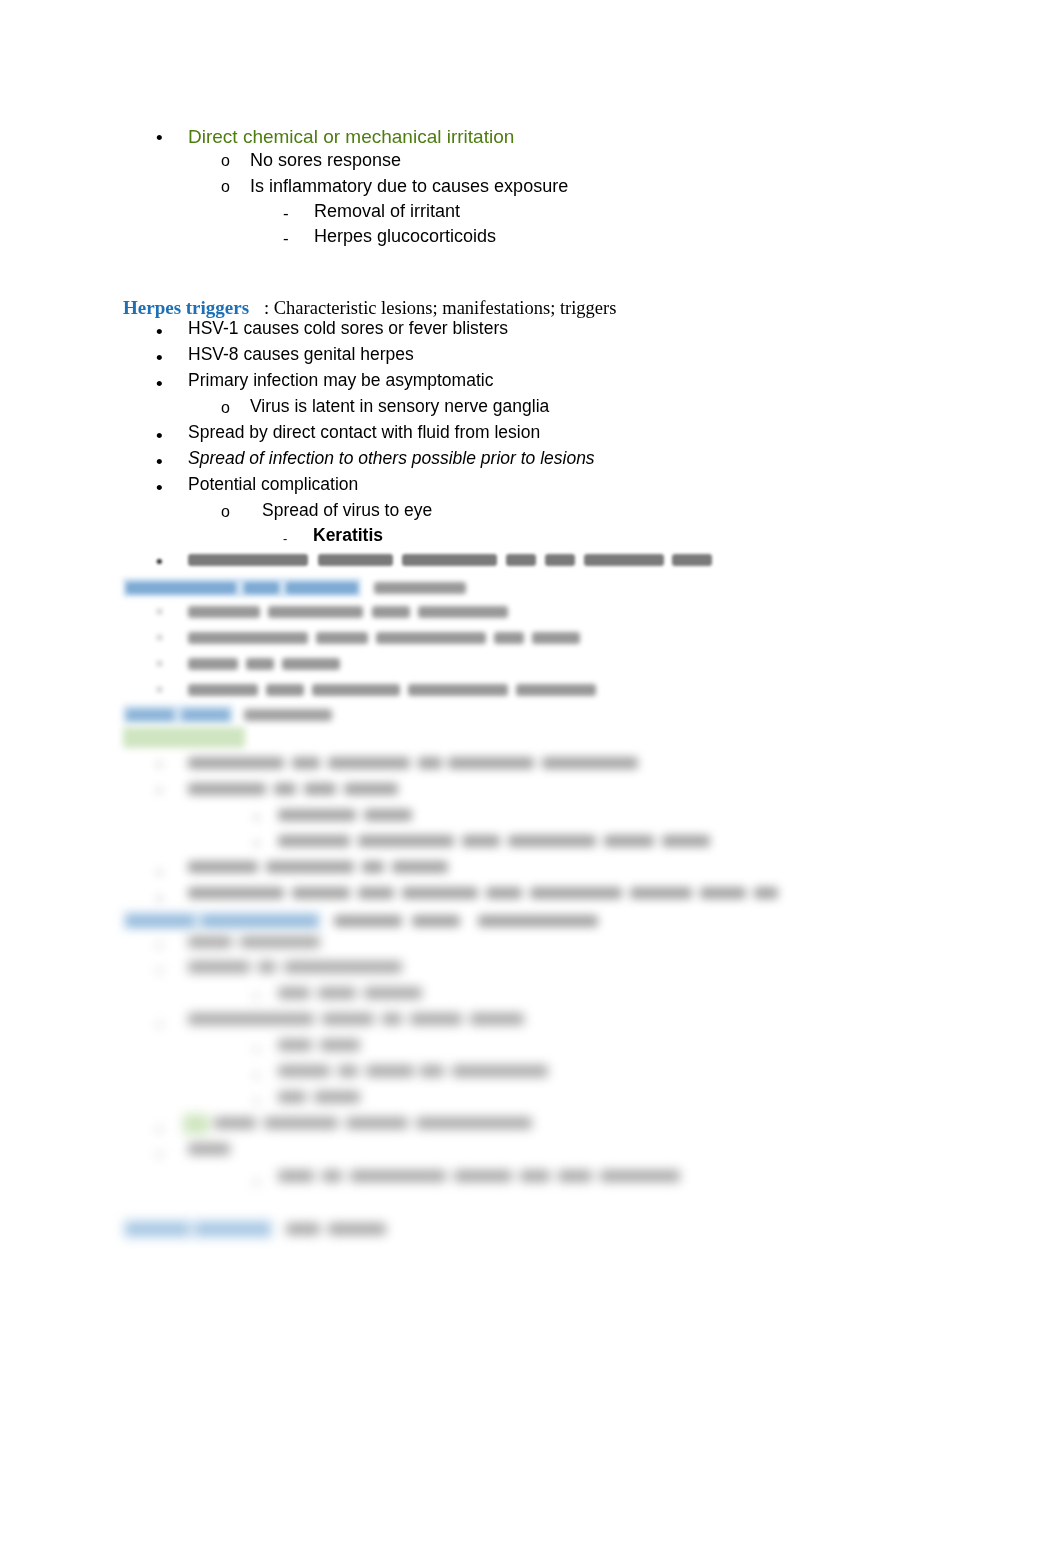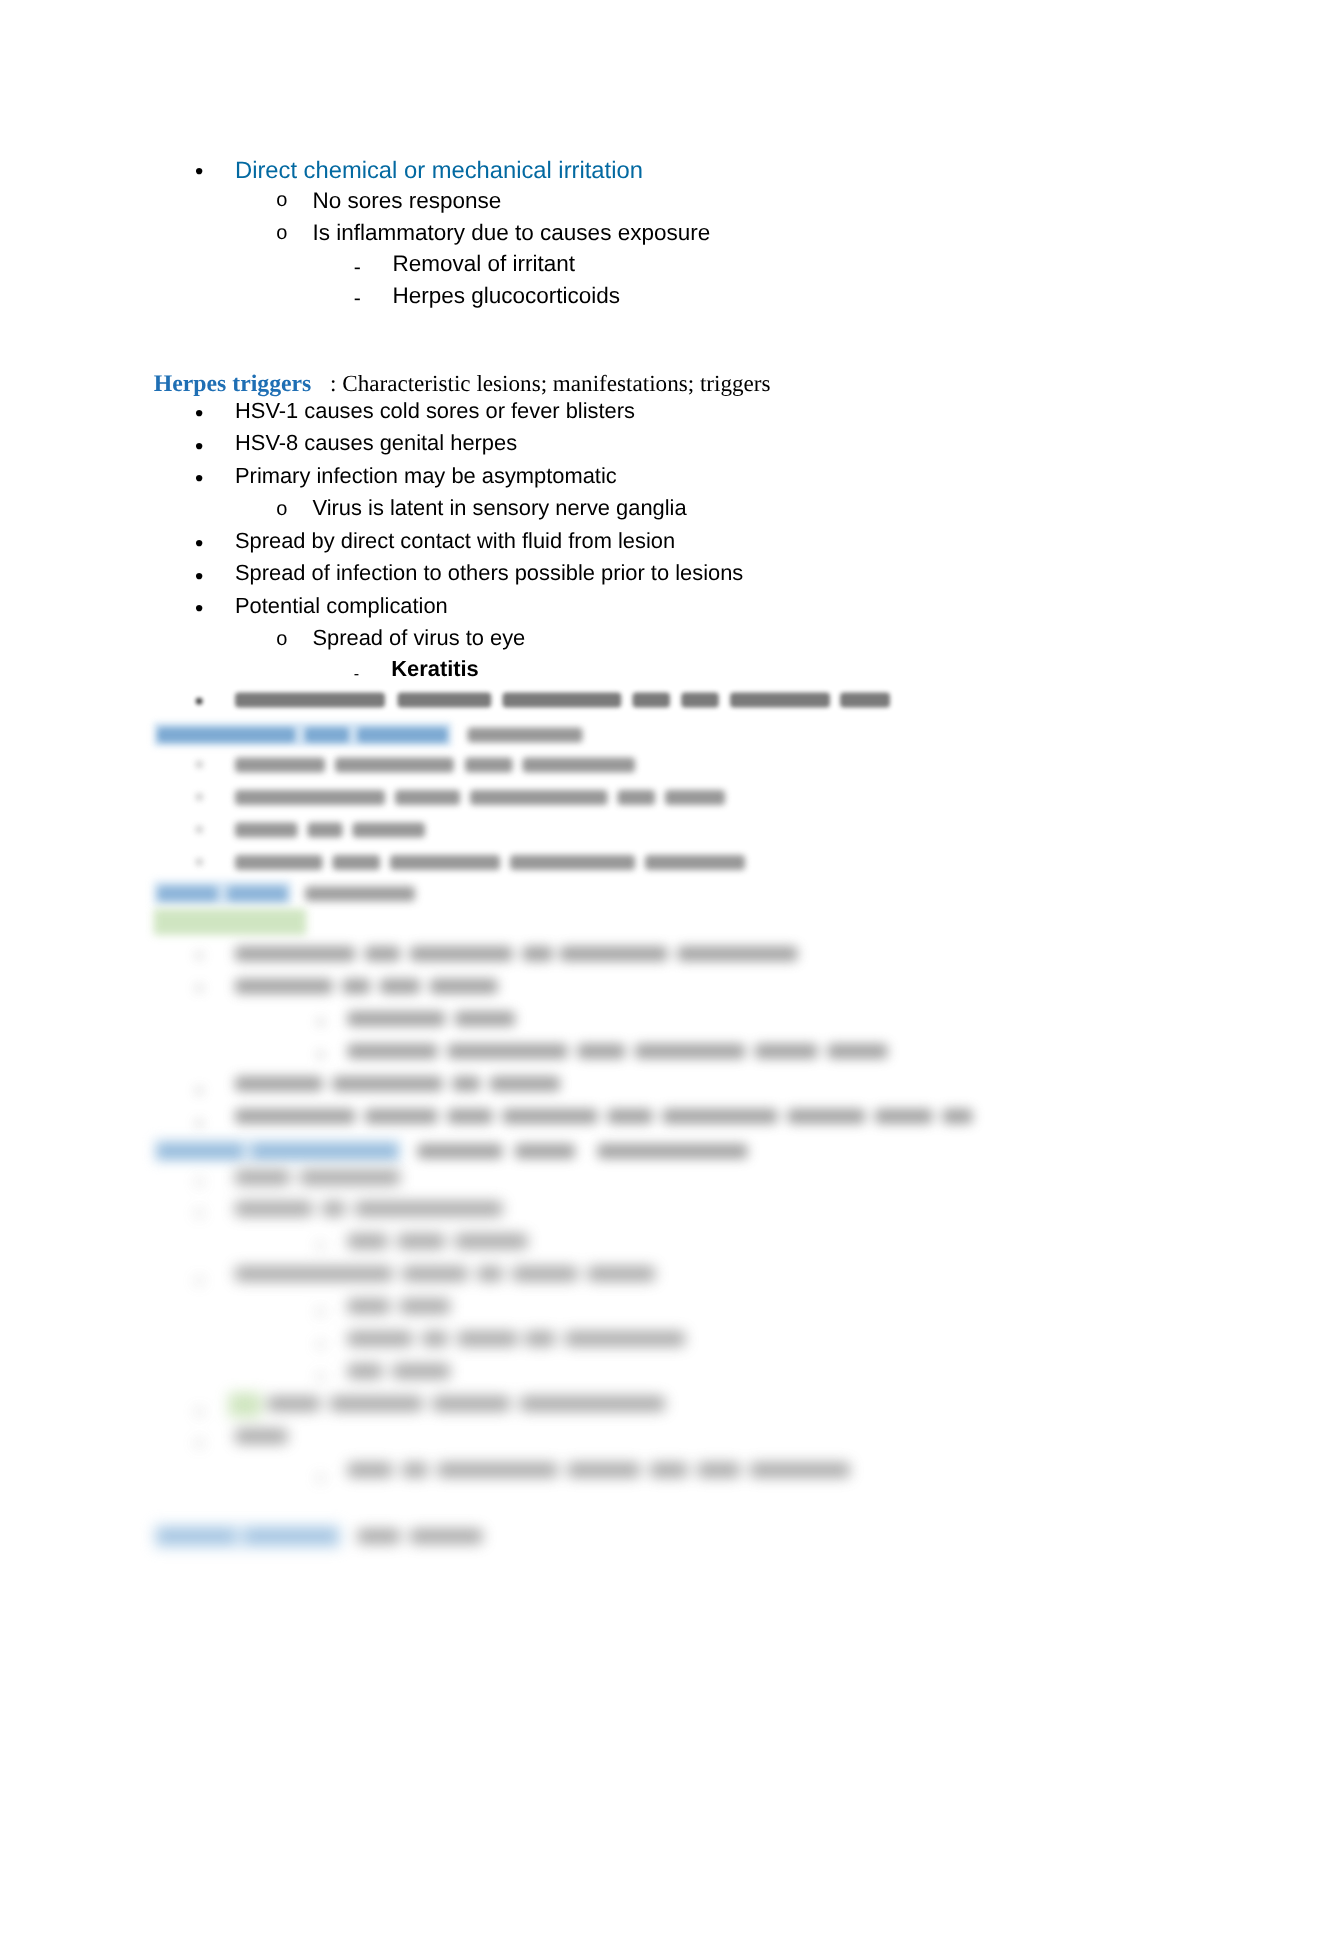--- a/index.html
+++ b/index.html
@@ -43,21 +43,21 @@
 
   .txt {
     position: absolute;
     white-space: nowrap;
     font-family: "Liberation Sans", sans-serif;
     font-size: 17.5px;
     line-height: 1;
     color: #000000;
   }
 
-  .green-text { color: #0369a1; }
+  .green-text { color: #4d7c0f; }
   .heading-blue {
     color: #1F6FB4;
     font-family: "Liberation Serif", serif;
     font-weight: bold;
     font-size: 19px;
   }
   .heading-rest {
     color: #000000;
     font-family: "Liberation Serif", serif;
     font-size: 18.5px;
@@ -132,27 +132,27 @@
     <span class="bullet" style="left:156px; top:374px;">•</span>
     <span class="txt" style="left:188px; top:372px;">Primary infection may be asymptomatic</span>
 
     <span class="omark" style="left:221px; top:400px;">o</span>
     <span class="txt" style="left:250px; top:398px;">Virus is latent in sensory nerve ganglia</span>
 
     <span class="bullet" style="left:156px; top:426px;">•</span>
     <span class="txt" style="left:188px; top:424px;">Spread by direct contact with fluid from lesion</span>
 
     <span class="bullet" style="left:156px; top:452px;">•</span>
-    <span class="txt" style="left:188px; top:450px;">Spread of infection to others possible prior to lesions</span>
+    <span class="txt" style="left:188px; top:450px;font-style:italic;">Spread of infection to others possible prior to lesions</span>
 
     <span class="bullet" style="left:156px; top:478px;">•</span>
     <span class="txt" style="left:188px; top:476px;">Potential complication</span>
 
     <span class="omark" style="left:221px; top:504px;">o</span>
-    <span class="txt" style="left:250px; top:502px;">Spread of virus to eye</span>
+    <span class="txt" style="left:262px; top:502px;">Spread of virus to eye</span>
 
     <span class="dash" style="left:283px; top:532px; font-size:13px;">-</span>
     <span class="txt" style="left:313px; top:527px;font-weight:bold;">Keratitis</span>
   </div>
 
   <div class="blurwrap">
 
     <div class="b1">
       <div class="bullet" style="left:156px; top:552px;">•</div>
       <div class="smudge dark" style="left:188px; top:554px; width:120px; height:12px;"></div>

